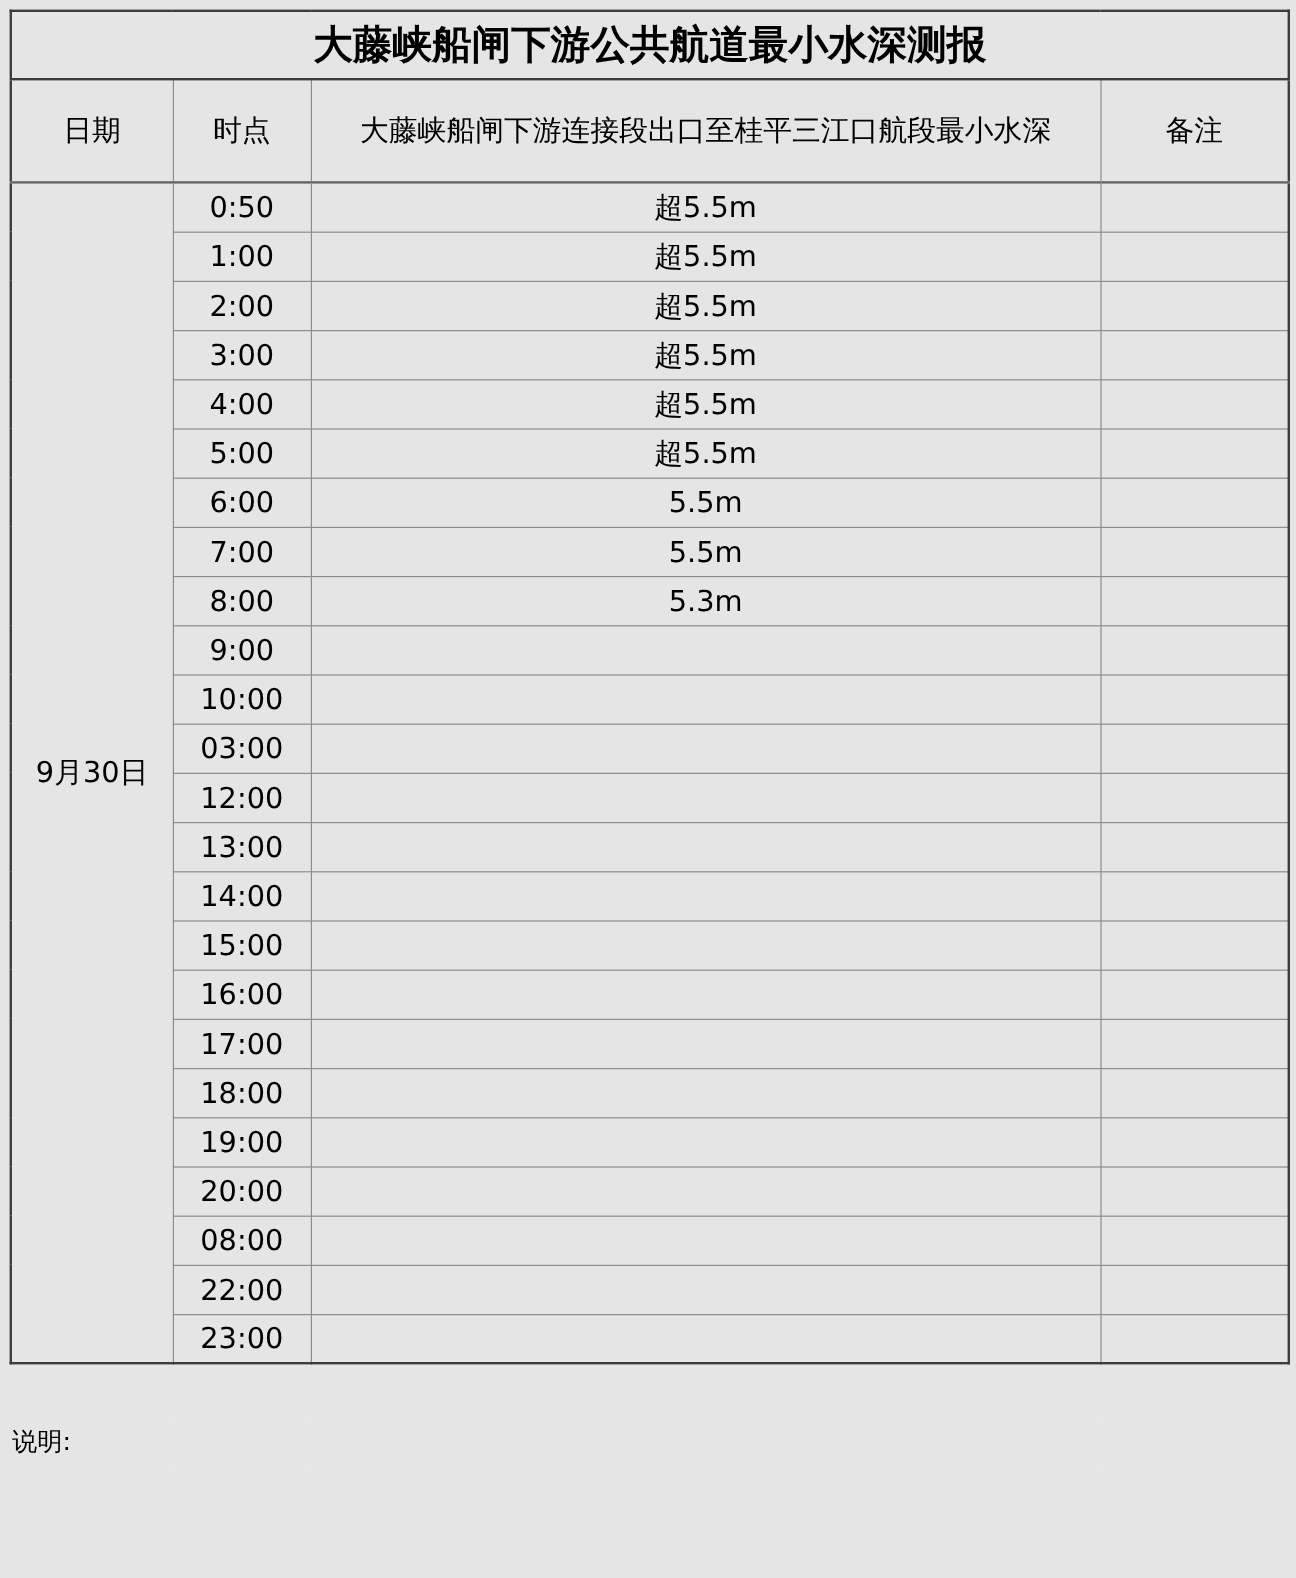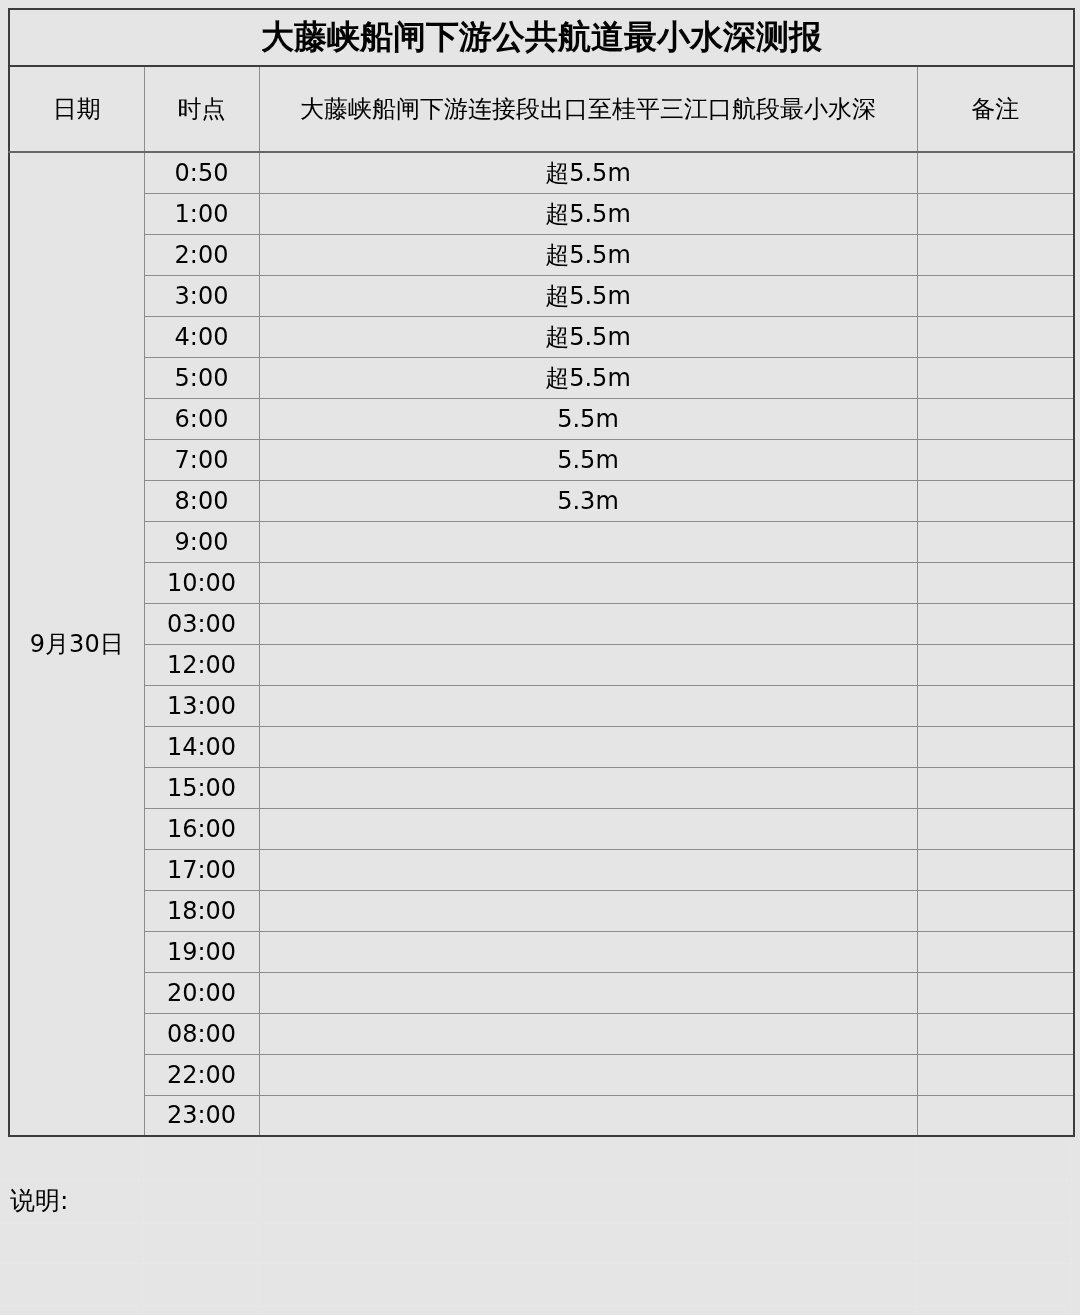--- a/index.html
+++ b/index.html
@@ -70,21 +70,21 @@
     top: 1141px;
     width: 1px;
     height: 174px;
     background: #e7e7e7;
   }
 
   
   .note-line {
     position: absolute;
     left: 10px;
-    font-size: 25px;
+    font-size: 21px;
     color: #000000;
     white-space: nowrap;
   }
   .note-label { top: 1180px; height: 42px; line-height: 42px; }
   .note-1     { top: 1222px; height: 41px; line-height: 41px; }
   .note-2     { top: 1263px; height: 43px; line-height: 43px; }
 </style>
 </head>
 <body>
 

